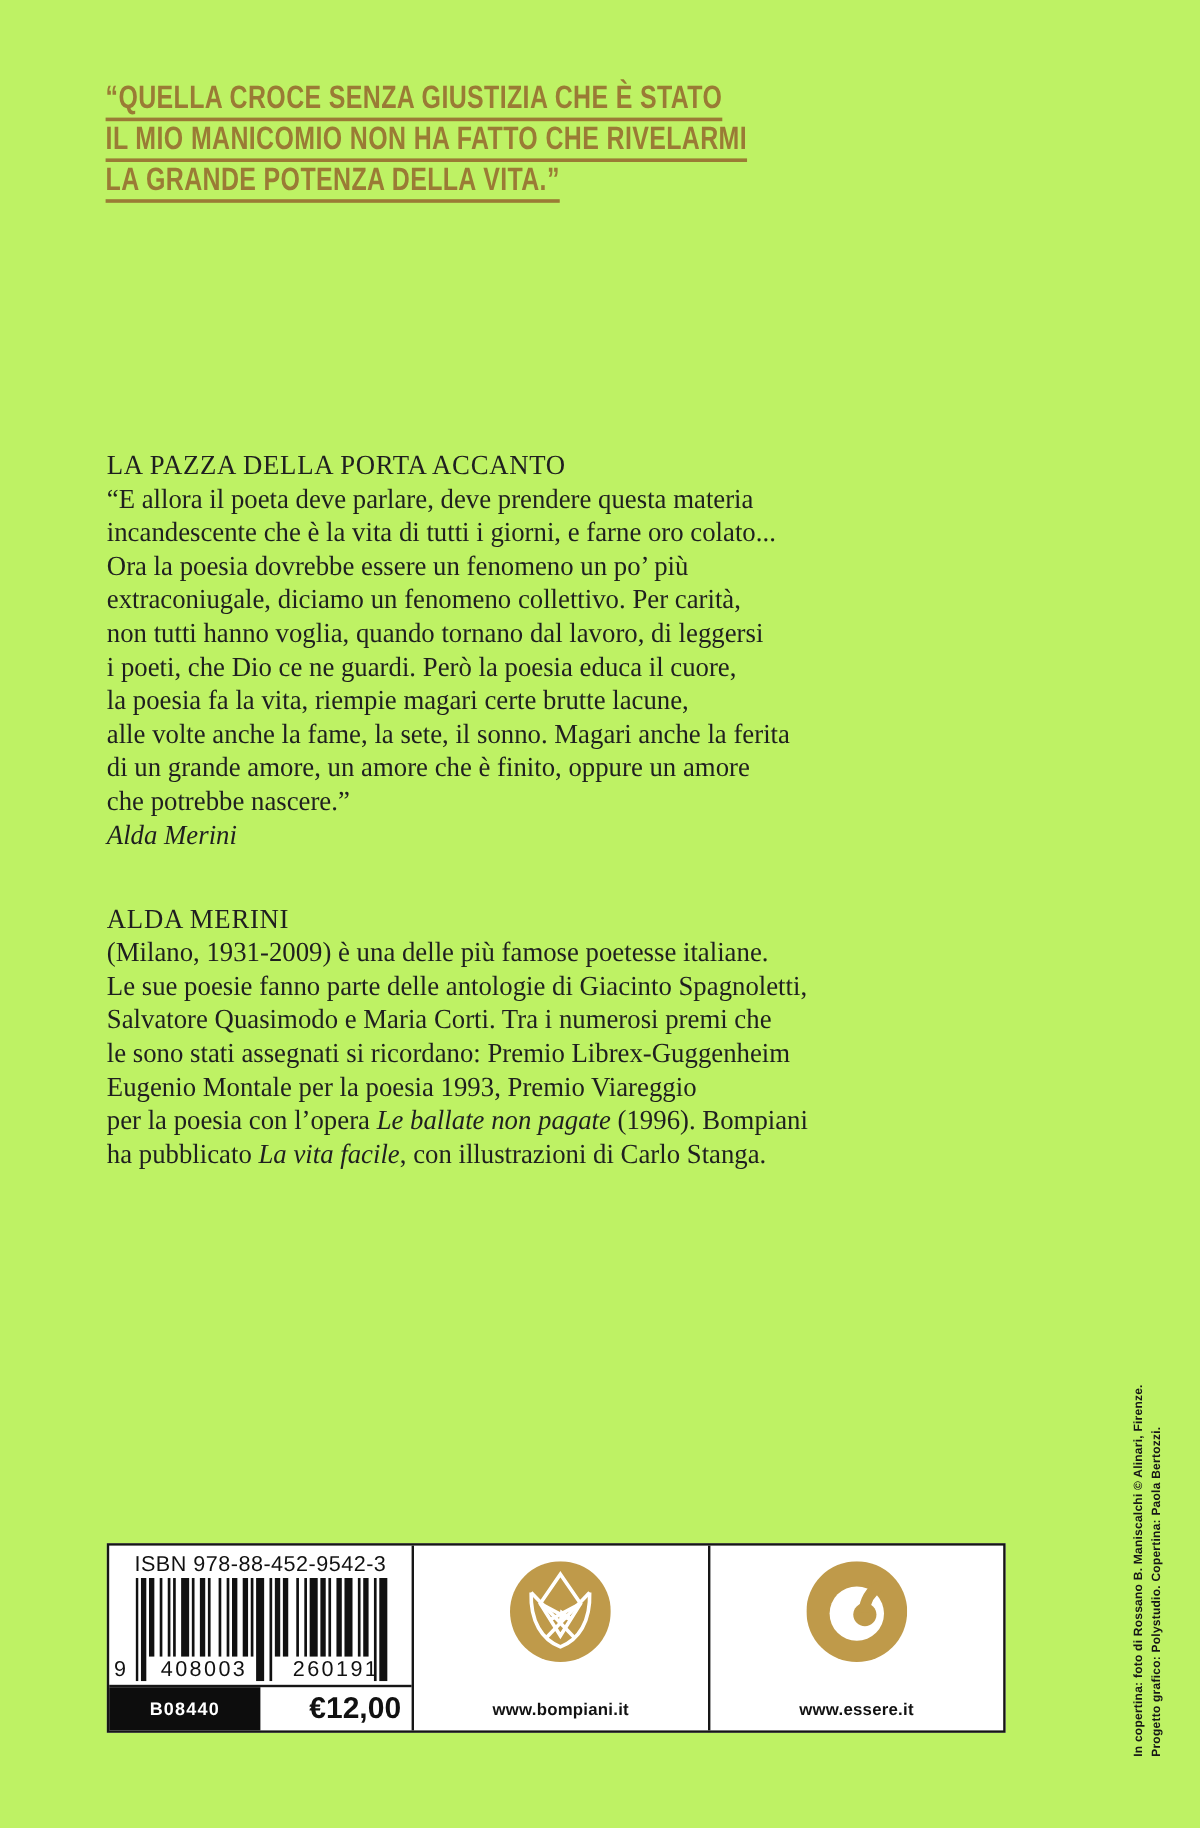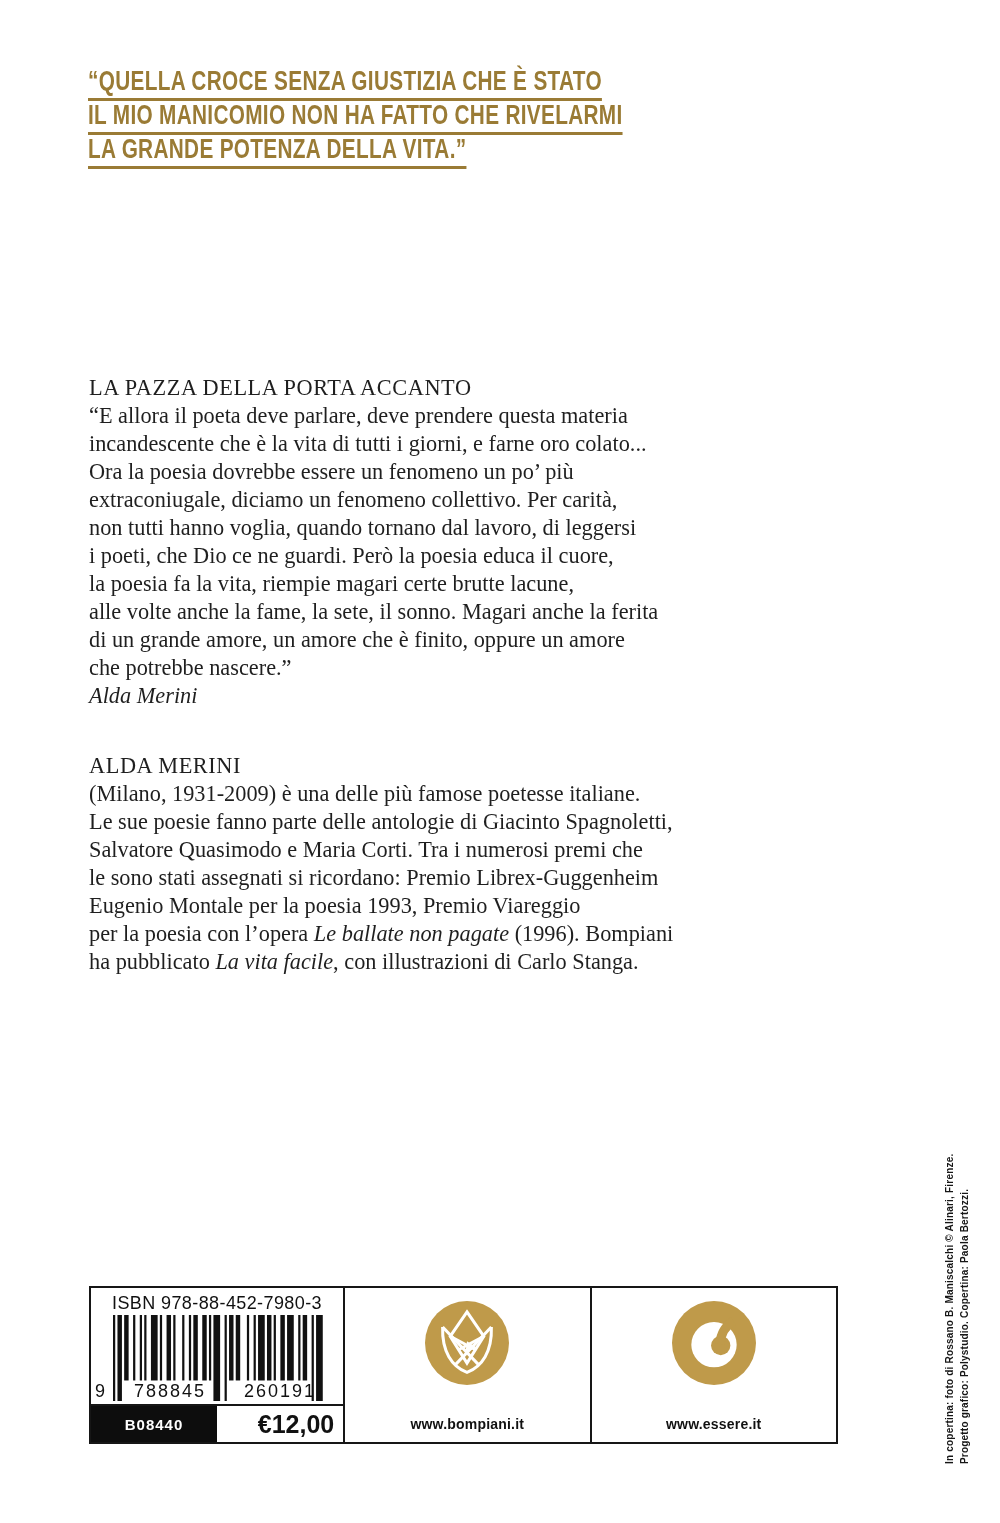--- a/index.html
+++ b/index.html
@@ -1,17 +1,17 @@
 <!DOCTYPE html>
 <html style="--gold-head: #9a7b35;"><head>
 <meta charset="utf-8">
 <style>
   html,body{margin:0;padding:0;background:#e8e8e8;}
   .page{
-    position:relative;width:1000px;height:1523px;background:#ffffff;
+    position:relative;width:1000px;height:1523px;background:#bef264;
     overflow:hidden;font-family:"Liberation Sans",sans-serif;color:#1b1b1b;
     margin:0 auto;
   }
   
   .headline{
     position:absolute;left:88px;top:64px;
     font-family:"Liberation Sans",sans-serif;
     font-weight:700;font-size:27px;line-height:34px;letter-spacing:0.4px;
     color:var(--gold-head,#9a7b35);
     white-space:pre-line;
@@ -114,21 +114,21 @@
 le sono stati assegnati si ricordano: Premio Librex-Guggenheim
 Eugenio Montale per la poesia 1993, Premio Viareggio</div>
     <div><span>per la poesia con l’opera </span><span class="italic">Le ballate non pagate</span><span> (1996). Bompiani</span></div>
     <div><span>ha pubblicato </span><span class="italic">La vita facile</span><span>, con illustrazioni di Carlo Stanga.</span></div>
   </div>
 
   <div class="footer">
 
     <div class="cell col-barcode">
       <div class="barcode-box">
-        <div class="isbn">ISBN 978-88-452-7980-3</div>
+        <div class="isbn">ISBN 978-88-452-9542-3</div>
         <svg class="ean-svg" id="barcode" preserveAspectRatio="none" xmlns="http://www.w3.org/2000/svg" viewBox="0 0 190 88">
             <rect x="0" y="0" width="2" height="88"></rect>
             <rect x="4" y="0" width="4" height="88"></rect>
             <rect x="10" y="0" width="4" height="67"></rect>
             <rect x="18" y="0" width="2" height="67"></rect>
             <rect x="24" y="0" width="2" height="67"></rect>
             <rect x="28" y="0" width="2" height="67"></rect>
             <rect x="34" y="0" width="6" height="67"></rect>
             <rect x="42" y="0" width="2" height="67"></rect>
             <rect x="48" y="0" width="4" height="67"></rect>
@@ -149,21 +149,21 @@
             <rect x="144" y="0" width="2" height="67"></rect>
             <rect x="150" y="0" width="4" height="67"></rect>
             <rect x="156" y="0" width="6" height="67"></rect>
             <rect x="166" y="0" width="2" height="67"></rect>
             <rect x="170" y="0" width="4" height="67"></rect>
             <rect x="178" y="0" width="2" height="88"></rect>
             <rect x="182" y="0" width="6" height="88"></rect>
           </svg>
         <div class="ean-digits">
           <span class="d9">9</span>
-          <span class="grp">788845</span>
+          <span class="grp">408003</span>
           <span class="grp">260191</span>
         </div>
       </div>
       <div class="price-row">
         <div class="code-box">B08440</div>
         <div class="price-box">€12,00</div>
       </div>
     </div>
 
 

